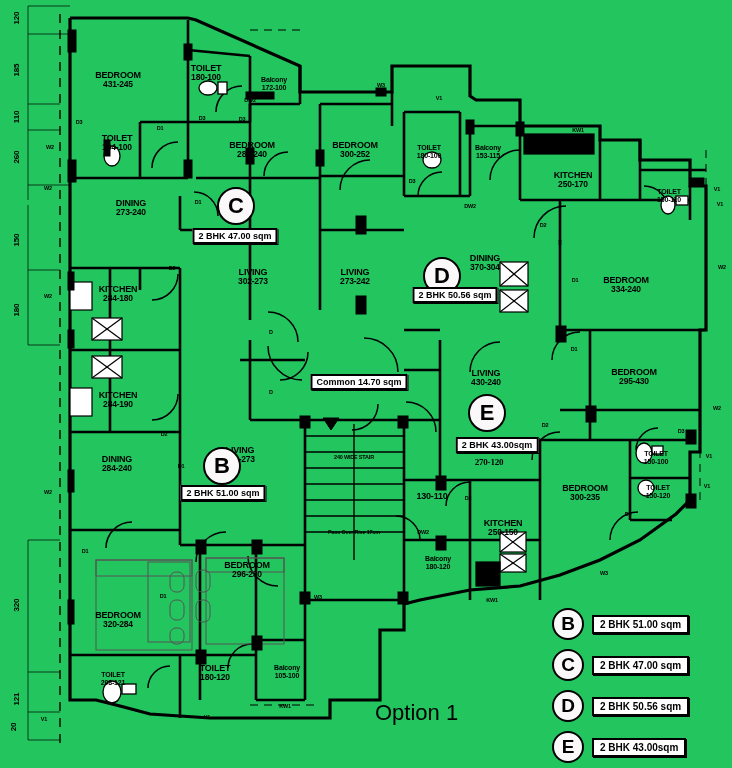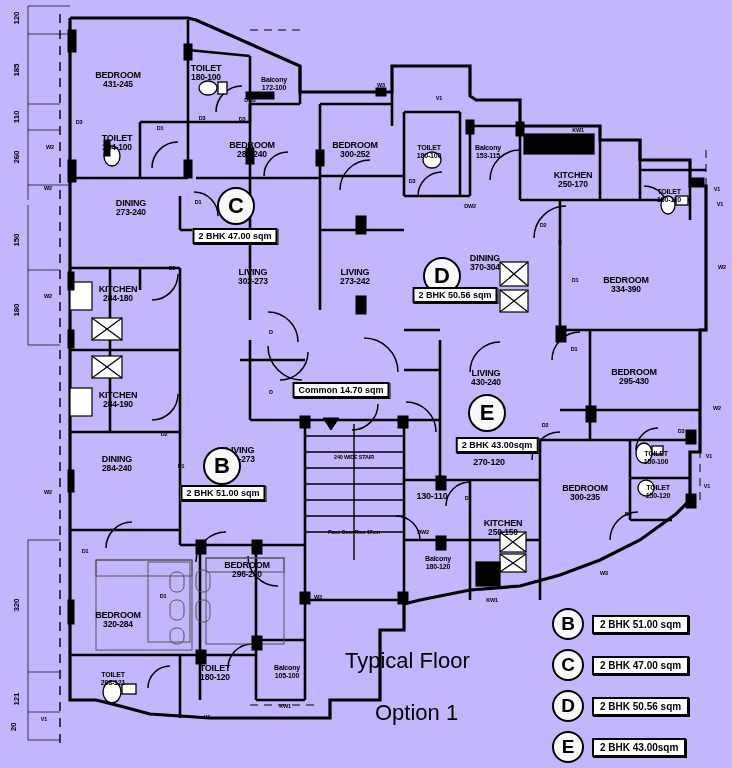--- a/index.html
+++ b/index.html
@@ -1,17 +1,17 @@
 <!DOCTYPE html>
 <html><head>
 <meta charset="utf-8">
 <style>
   html,body{margin:0;padding:0;background:#f2eef0;}
   body{font-family:"Liberation Sans",sans-serif;}
-  #sheet{position:relative;width:732px;height:768px;background:#c4b5fd;overflow:hidden;}
+  #sheet{position:relative;width:732px;height:768px;background:#22c55e;overflow:hidden;}
   .lbl{position:absolute;font-weight:bold;color:#000;white-space:nowrap;line-height:1.12;text-align:center;
        transform:translate(-50%,-50%);letter-spacing:-0.2px;}
   .room{font-size:9px;}
   .room .l2{font-size:8.5px;}
   .small{font-size:7px;}
   .tiny{font-size:5.5px;font-weight:bold;}
   .dimv{font-size:8px;font-weight:bold;transform:translate(-50%,-50%) rotate(-90deg);}
   .tagbox{position:absolute;border:2px solid #000;background:#fff;font-size:9px;font-weight:bold;
           padding:1px 4px;white-space:nowrap;transform:translate(-50%,-50%);box-shadow:1px 1px 0 #000;}
   .circ{position:absolute;border:2px solid #000;border-radius:50%;background:#fbf8fa;
@@ -361,21 +361,21 @@
       <div class="lbl room" style="left: 355px; top: 277px;">
         <div>LIVING</div>
         <div class="l2">273-242</div>
       </div>
       <div class="lbl room" style="left: 485px; top: 263px;">
         <div>DINING</div>
         <div class="l2">370-304</div>
       </div>
       <div class="lbl room" style="left: 626px; top: 285px;">
         <div>BEDROOM</div>
-        <div class="l2">334-390</div>
+        <div class="l2">334-240</div>
       </div>
       <div class="lbl room" style="left: 118px; top: 294px;">
         <div>KITCHEN</div>
         <div class="l2">284-180</div>
       </div>
       <div class="lbl room" style="left: 634px; top: 377px;">
         <div>BEDROOM</div>
         <div class="l2">295-430</div>
       </div>
       <div class="lbl room" style="left: 486px; top: 378px;">
@@ -430,21 +430,21 @@
         <div>Balcony</div>
         <div class="l2">105-100</div>
       </div>
       <div class="lbl small" style="left: 113px; top: 679px;">
         <div>TOILET</div>
         <div class="l2">208-121</div>
       </div>
     </div>
 
   <div id="loose-dims">
-      <div class="lbl room" style="left: 489px; top: 462px;">270-120</div>
+      <div class="lbl room" style="left: 489px; top: 462px; font-family: Liberation Serif, serif;">270-120</div>
       <div class="lbl room" style="left: 432px; top: 496px;">130-110</div>
     </div>
 
   <div id="door-tags">
       <div class="lbl tiny" style="left: 79px; top: 122px;">D3</div>
       <div class="lbl tiny" style="left: 202px; top: 118px;">D3</div>
       <div class="lbl tiny" style="left: 160px; top: 128px;">D1</div>
       <div class="lbl tiny" style="left: 242px; top: 119px;">D3</div>
       <div class="lbl tiny" style="left: 50px; top: 147px;">W2</div>
       <div class="lbl tiny" style="left: 250px; top: 100px;">DW2</div>
@@ -493,23 +493,22 @@
       <div class="circ big" style="left: 236px; top: 206px;">C</div>
       <div class="tagbox" style="left: 235px; top: 236px;">2 BHK 47.00 sqm</div>
       <div class="circ big" style="left: 442px; top: 276px;">D</div>
       <div class="tagbox" style="left: 455px; top: 295px;">2 BHK 50.56 sqm</div>
       <div class="circ big" style="left: 487px; top: 413px;">E</div>
       <div class="tagbox" style="left: 497px; top: 445px;">2 BHK 43.00sqm</div>
       <div class="circ big" style="left: 222px; top: 466px;">B</div>
       <div class="tagbox" style="left: 223px; top: 493px;">2 BHK 51.00 sqm</div>
     </div>
 
-  <div class="tagbox" id="common-tag" style="left: 341px; top: 382px; margin-top: 8px;">Common 14.70 sqm</div>
-
-  <div id="title" style="left:345px;top:648px;">Typical Floor</div>
+  <div class="tagbox" id="common-tag" style="left: 359px; top: 382px;">Common 14.70 sqm</div>
+
   <div id="title" style="left:375px;top:700px;">Option 1</div>
 
   <div id="legend">
       <div class="legrow" style="left: 552px; top: 608px;">
         <div class="circ leg" style="position: relative; transform: none;">B</div>
         <div class="legbox">2 BHK 51.00 sqm</div>
       </div>
       <div class="legrow" style="left: 552px; top: 649px;">
         <div class="circ leg" style="position: relative; transform: none;">C</div>
         <div class="legbox">2 BHK 47.00 sqm</div>

